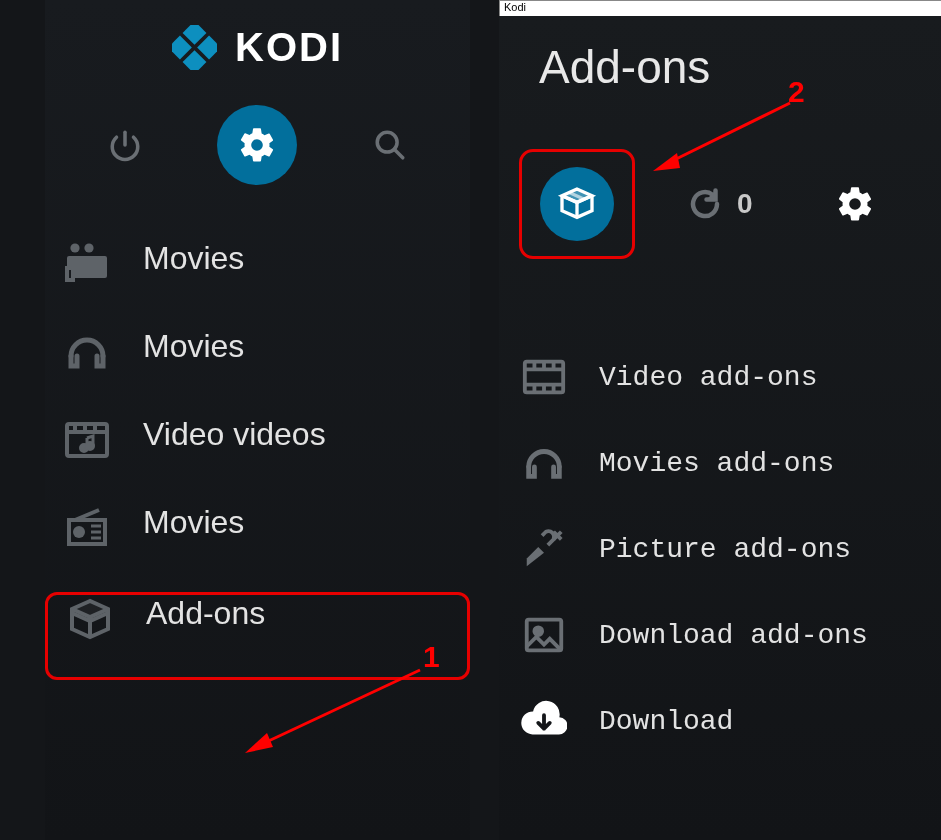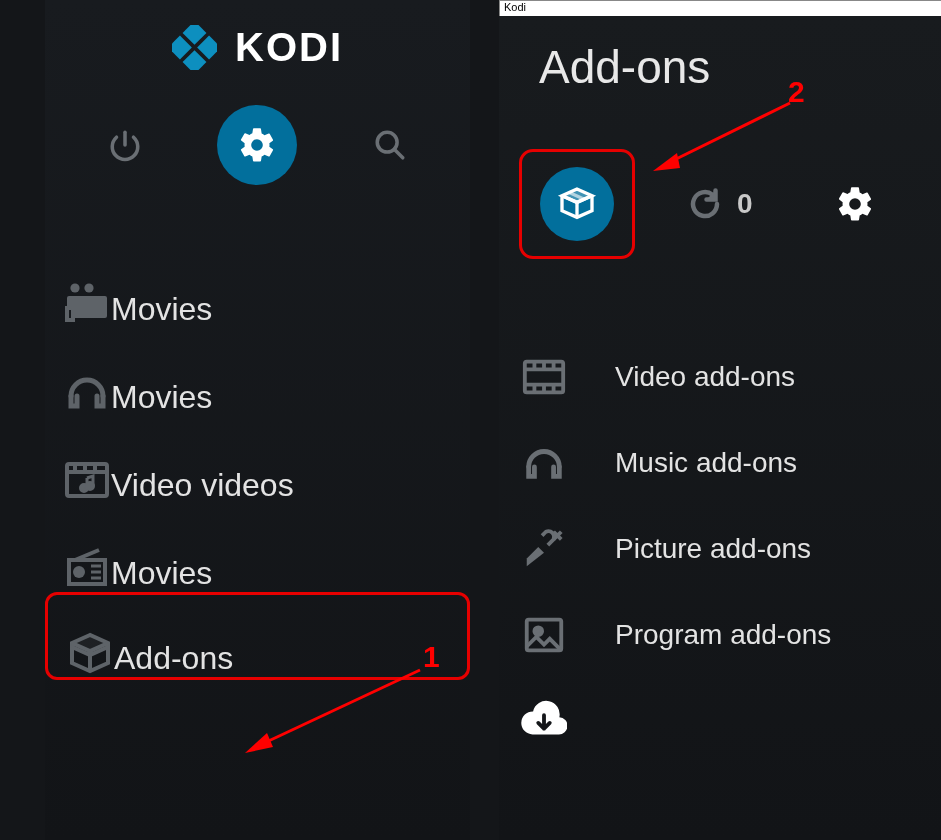--- a/index.html
+++ b/index.html
@@ -12,39 +12,39 @@
   }
   .brand{display:flex;align-items:center;justify-content:center;gap:18px;padding-top:25px;}
   .brand-name{font-size:40px;font-weight:700;letter-spacing:2px;color:#fff;}
   .logo-icon{width:45px;height:45px;}
   .top-btns{display:flex;justify-content:space-around;align-items:center;margin-top:35px;padding:0 25px;}
   .top-btn-icon{color:#6a6f74;width:34px;height:34px;display:flex;align-items:center;justify-content:center;}
   .top-btn-icon svg{width:100%;height:100%;}
   .gear-circle{width:80px;height:80px;border-radius:50%;background:#026f9c;display:flex;align-items:center;justify-content:center;}
   .gear-circle svg{width:40px;height:40px;color:#fff;}
   .menu{margin-top:55px;}
-  .menu-item{display:flex;align-items:flex-end;padding:0 18px;height:88px;cursor:pointer;}
+  .menu-item{display:flex;align-items:flex-start;gap:32px;padding:0 18px;height:88px;cursor:pointer;}
   .menu-item .i{width:48px;height:48px;color:#5e6368;display:flex;align-items:center;justify-content:center;}
   .menu-item .i svg{width:100%;height:100%;}
   .menu-item .lbl{font-size:32px;color:#e3e3e3;}
   .highlight-red{border:3px solid #e60000;border-radius:12px;}
   
   .titlebar{position:absolute;left:499px;top:0;width:442px;height:16px;background:#fff;color:#000;font-size:11px;padding-left:4px;border-top:1px solid #888;border-left:1px solid #888;}
   .panel{position:absolute;left:499px;top:16px;width:442px;height:824px;background:linear-gradient(180deg,#181b1e 0%,#121417 100%);}
   .panel-title{font-size:46px;color:#e8e8e8;font-weight:300;padding:24px 35px 10px 40px;}
   .action-row{display:flex;align-items:center;gap:52px;margin-top:45px;padding-left:20px;}
   .pkg-box{width:116px;height:110px;border:3px solid #e60000;border-radius:14px;display:flex;align-items:center;justify-content:center;}
   .pkg-circle{width:74px;height:74px;border-radius:50%;background:#026f9c;display:flex;align-items:center;justify-content:center;}
   .pkg-circle svg{width:40px;height:40px;color:#fff;}
   .refresh-group{display:flex;align-items:center;gap:14px;color:#c8c8c8;}
   .refresh-group .cnt{font-size:28px;font-weight:700;}
   .refresh-icon{width:36px;height:36px;color:#6a6f74;}
   .settings-icon{width:40px;height:40px;color:#fff;margin-left:30px;}
   .addon-list{margin-top:75px;}
-  .addon-item{display:flex;align-items:center;gap:48px;height:86px;padding-left:22px;cursor:pointer;}
+  .addon-item{display:flex;align-items:center;gap:32px;height:86px;padding-left:22px;cursor:pointer;font-family:Liberation Mono, monospace;}
   .addon-item .i{width:46px;height:46px;color:#6a6f74;display:flex;align-items:center;justify-content:center;}
   .addon-item .i svg{width:100%;height:100%;}
   .addon-item .i.white{color:#fff;}
   .addon-item .lbl{font-size:28px;color:#e3e3e3;}
   
   .ann-num{position:absolute;color:#f00;font-size:30px;font-weight:700;font-family:Arial;}
   .ann-arrow{position:absolute;}
   .ann-arrow line{stroke:#f00;stroke-width:3;}
   .ann-arrow polygon{fill:#f00;}
 </style>
@@ -202,49 +202,50 @@
       <span class="lbl">Video add-ons</span>
     </div>
     <div class="addon-item">
       <span class="i">
         <svg viewBox="0 0 24 24" fill="none" stroke="currentColor" stroke-width="2.5" stroke-linecap="round">
             <path d="M4 14a8 8 0 0 1 16 0"></path>
             <path d="M4 14v5h3v-5"></path>
             <path d="M20 14v5h-3v-5"></path>
           </svg>
       </span>
-      <span class="lbl">Music add-ons</span>
+      <span class="lbl">Movies add-ons</span>
     </div>
     <div class="addon-item">
       <span class="i">
         <svg viewBox="0 0 24 24" fill="currentColor">
             <path d="M3 17l6-6 3 3L3 21z"></path>
             <path d="M14 10l3-3a3 3 0 0 0-4-4l-2 2" fill="none" stroke="currentColor" stroke-width="2"></path>
             <path d="M21 3l-4 4M17 3l4 4" stroke="currentColor" stroke-width="2"></path>
           </svg>
       </span>
       <span class="lbl">Picture add-ons</span>
     </div>
     <div class="addon-item">
       <span class="i">
         <svg viewBox="0 0 24 24" fill="none" stroke="currentColor" stroke-width="2">
             <rect x="3" y="4" width="18" height="16" rx="1"></rect>
             <circle cx="9" cy="10" r="2" fill="currentColor"></circle>
             <path d="M3 18l5-5 4 4 3-3 6 6"></path>
           </svg>
       </span>
-      <span class="lbl">Program add-ons</span>
+      <span class="lbl">Download add-ons</span>
     </div>
     <div class="addon-item">
       <span class="i white">
         <svg viewBox="0 0 24 24" fill="currentColor">
             <path d="M6 19a6 6 0 0 1 .3-12A7 7 0 0 1 20 10a4.5 4.5 0 0 1-.5 9H6z" fill="currentColor"></path>
             <path d="M12 9v7M9 13l3 3 3-3" stroke="#141619" stroke-width="2" fill="none" stroke-linecap="round" stroke-linejoin="round"></path>
           </svg>
       </span>
+      <span class="lbl">Download</span>
     </div>
   </div>
 </div>
 
 <span class="ann-num" style="left:423px;top:640px">1</span>
 <svg class="ann-arrow" style="left:245px;top:665px" width="180" height="95">
   <line x1="175" y1="5" x2="15" y2="80"></line>
   <polygon points="0,88 22,68 28,82"></polygon>
 </svg>
 

